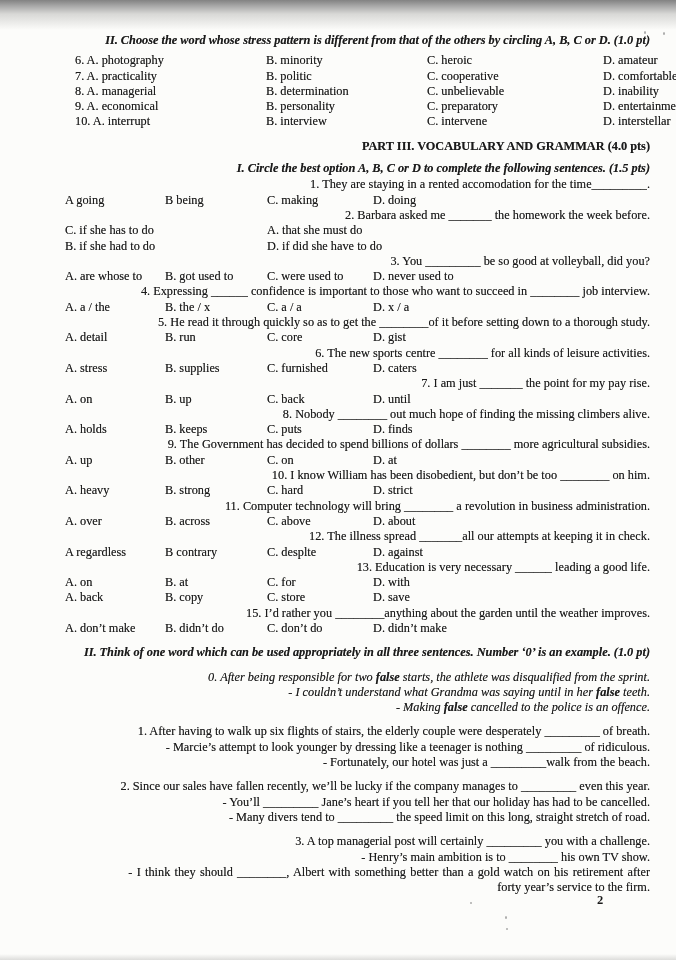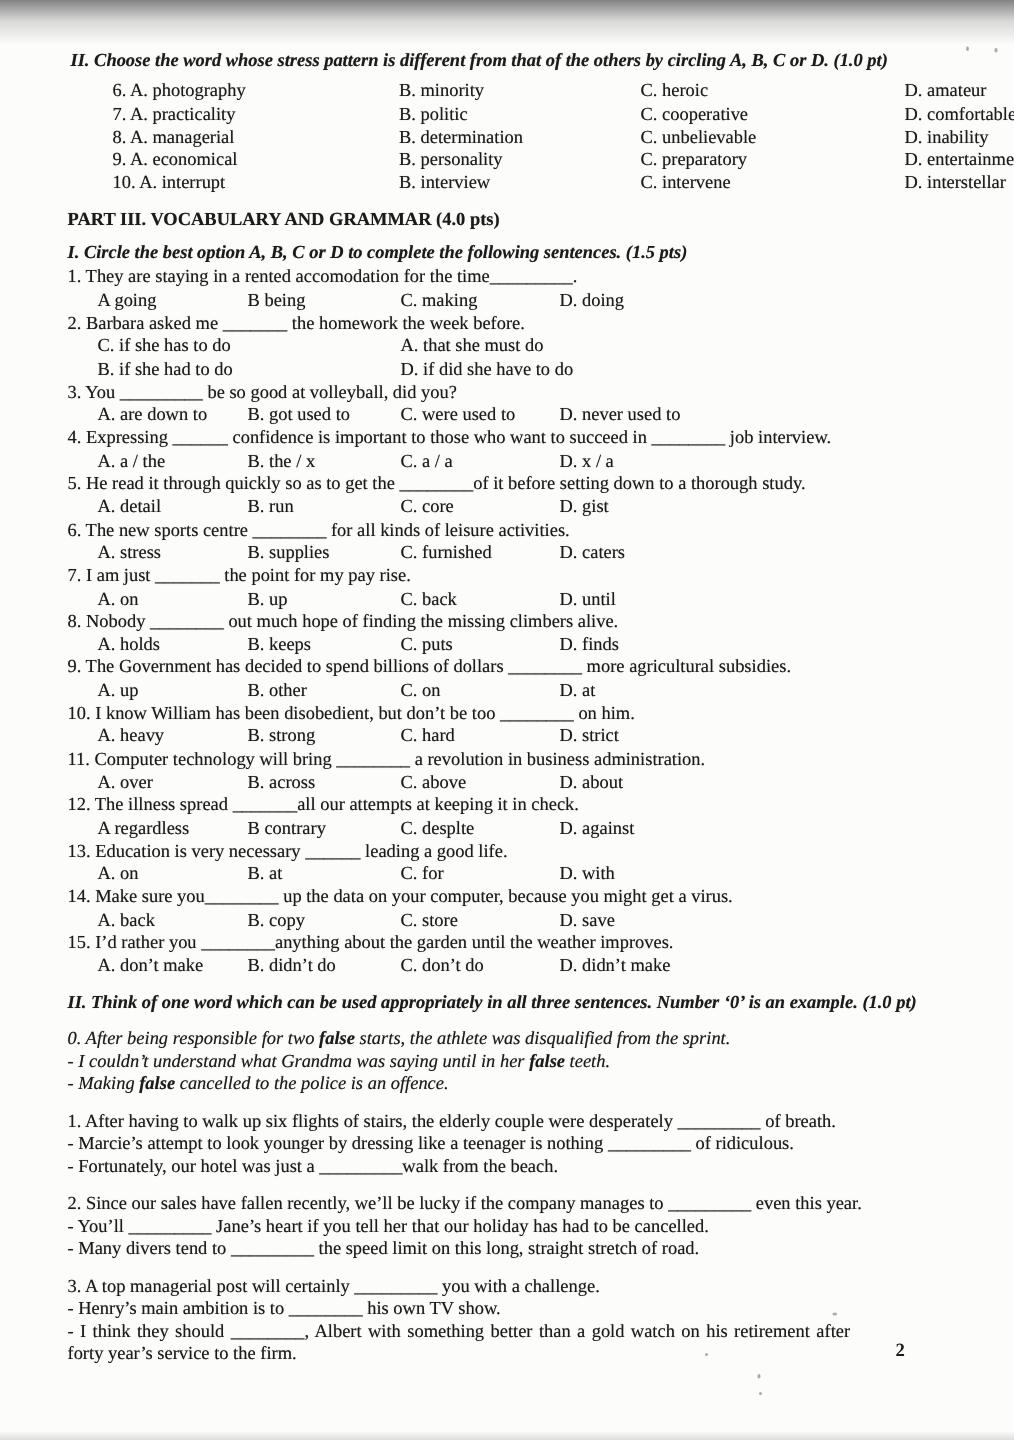--- a/index.html
+++ b/index.html
@@ -17,21 +17,21 @@
   .bottom-shade {
     position:absolute; bottom:0; left:0; width:100%; height:6px;
     background:linear-gradient(to top,#dddddb,rgba(252,252,250,0));
     pointer-events:none;
   }
   .content {
     position:relative; padding:33px 26px 0 45px;
     font-size:12.3px; line-height:15.3px;
     text-shadow:0 0 0.5px rgba(25,25,25,0.55);
   }
-  .line { margin:0; white-space:nowrap; }
+  .line { margin:0; white-space:nowrap;text-align:right; }
   .h-italic { font-weight:bold; font-style:italic; margin:0 0 5px 2px; }
   .part-head { font-weight:bold; margin:9px 0 0 0; }
   .sec-head { font-weight:bold; font-style:italic; margin:7px 0 1px 0; }
   .stress-grid { margin-left:30px; }
   .srow { display:grid; grid-template-columns:155px 125px 140px auto;gap:36px; }
   .srow span { white-space:nowrap; }
   .opt4 { display:grid; grid-template-columns:100px 102px 106px auto; padding-left:20px; }
   .opt4 span { white-space:nowrap; }
   .opt2 { display:grid; grid-template-columns:202px auto; padding-left:20px; }
   .opt2 span { white-space:nowrap; }
@@ -105,21 +105,21 @@
       <span>C. if she has to do</span>
       <span>A. that she must do</span>
     </div>
     <div class="opt2">
       <span>B. if she had to do</span>
       <span>D. if did she have to do</span>
     </div>
 
     <p class="line">3. You _________ be so good at volleyball, did you?</p>
     <div class="opt4">
-      <span>A. are down to</span>
+      <span>A. are whose to</span>
       <span>B. got used to</span>
       <span>C. were used to</span>
       <span>D. never used to</span>
     </div>
 
     <p class="line">4. Expressing ______ confidence is important to those who want to succeed in ________ job interview.</p>
     <div class="opt4">
       <span>A. a / the</span>
       <span>B. the / x</span>
       <span>C. a / a</span>
@@ -191,21 +191,20 @@
     </div>
 
     <p class="line">13. Education is very necessary ______ leading a good life.</p>
     <div class="opt4">
       <span>A. on</span>
       <span>B. at</span>
       <span>C. for</span>
       <span>D. with</span>
     </div>
 
-    <p class="line">14. Make sure you________ up the data on your computer, because you might get a virus.</p>
     <div class="opt4">
       <span>A. back</span>
       <span>B. copy</span>
       <span>C. store</span>
       <span>D. save</span>
     </div>
 
     <p class="line">15. I’d rather you ________anything about the garden until the weather improves.</p>
     <div class="opt4">
       <span>A. don’t make</span>

